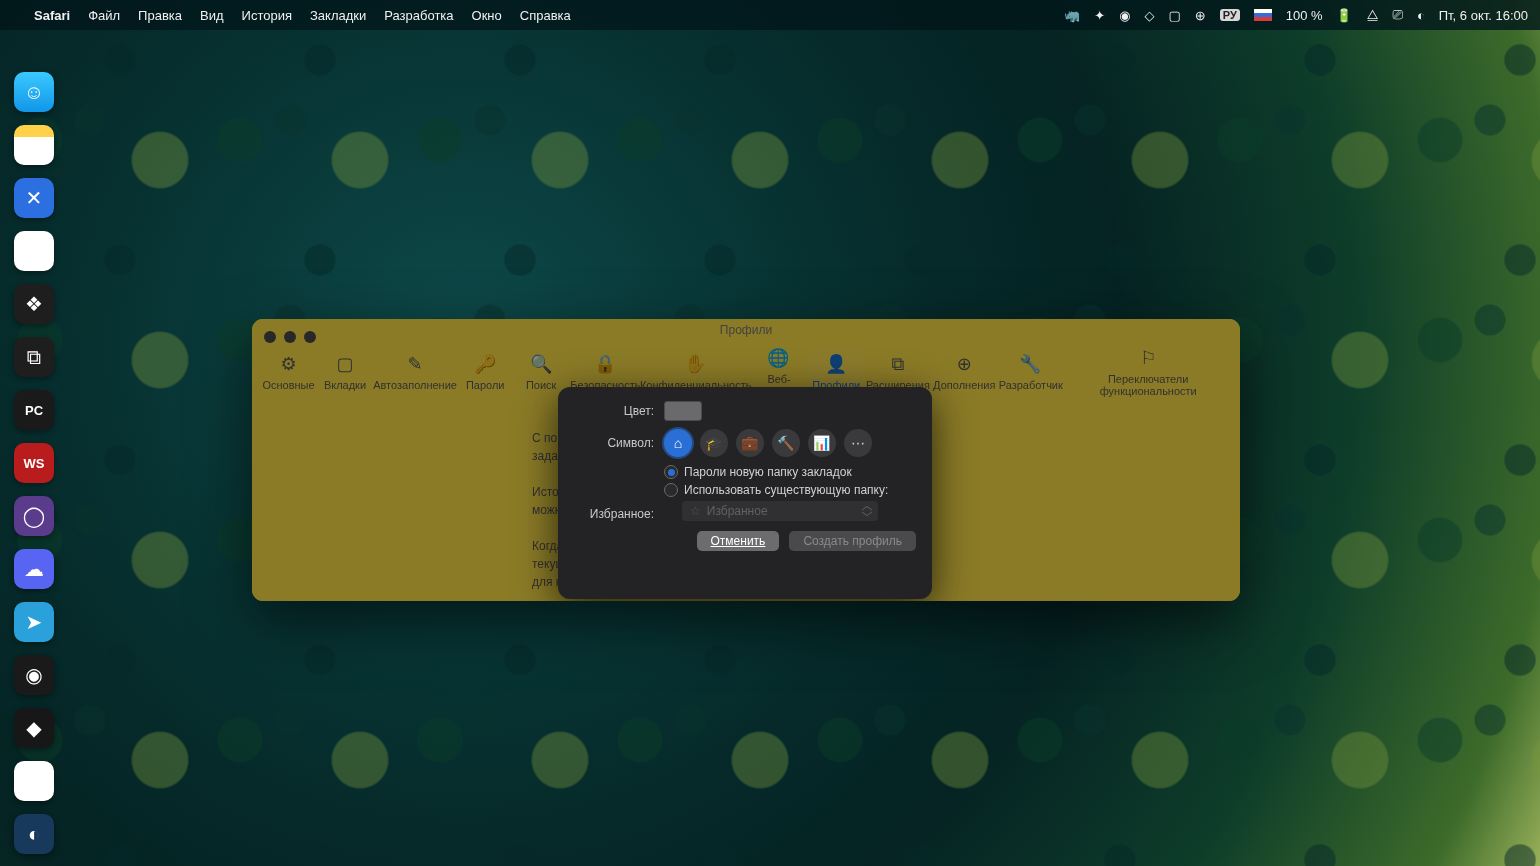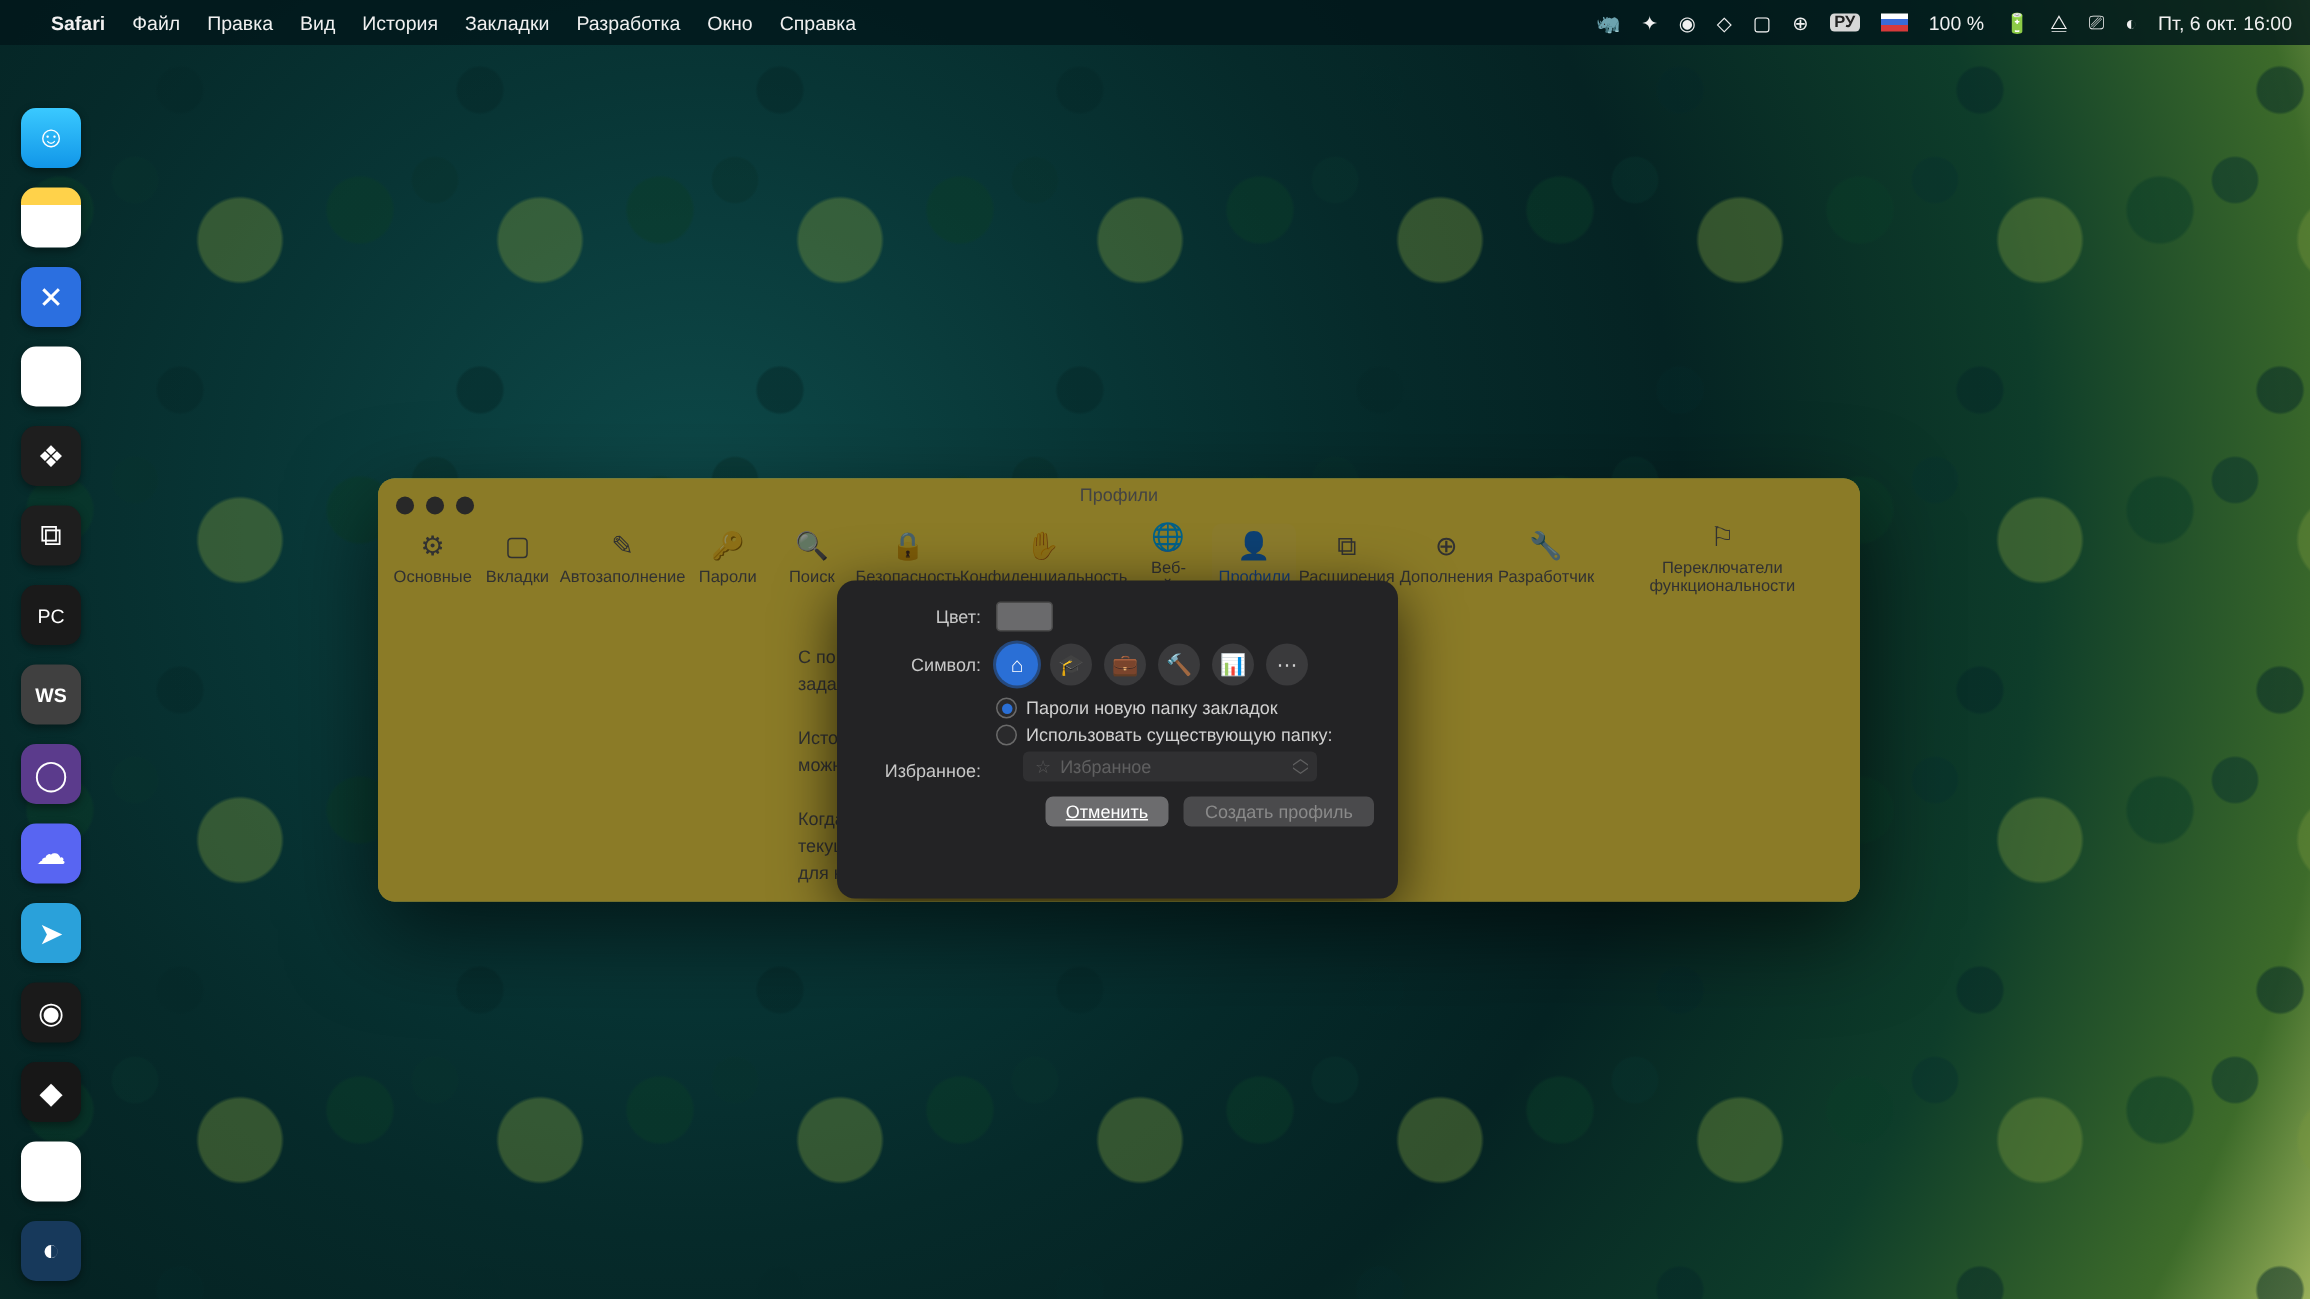--- a/index.html
+++ b/index.html
@@ -96,22 +96,22 @@
   </div>
 </div>
 
 <div class="dock" id="dock">
     <div class="dockicon" style="background: linear-gradient(rgb(58, 201, 255), rgb(17, 150, 232));">☺</div>
     <div class="dockicon" style="background: linear-gradient(rgb(255, 210, 74) 0px, rgb(255, 210, 74) 30%, rgb(255, 255, 255) 30%);"></div>
     <div class="dockicon" style="background: rgb(43, 111, 224);">✕</div>
     <div class="dockicon" style="background: rgb(255, 255, 255);">〰</div>
     <div class="dockicon" style="background: rgb(30, 30, 30);">❖</div>
     <div class="dockicon" style="background: rgb(30, 30, 30);">⧉</div>
-    <div class="dockicon" style="background: rgb(26, 26, 26); font-size: 13px; font-weight: 400;">PC</div>
-    <div class="dockicon" style="background: #404040; font-size: 13px; font-weight: 700;">WS</div>
+    <div class="dockicon" style="background: rgb(26, 26, 26); font-size: 13px; font-weight: 700;">PC</div>
+    <div class="dockicon" style="background: #b91c1c; font-size: 13px; font-weight: 700;">WS</div>
     <div class="dockicon" style="background: rgb(91, 59, 140);">◯</div>
     <div class="dockicon" style="background: rgb(88, 101, 242);">☁</div>
     <div class="dockicon" style="background: rgb(42, 161, 218);">➤</div>
     <div class="dockicon" style="background: rgb(26, 26, 26);">◉</div>
     <div class="dockicon" style="background: rgb(23, 23, 23);">◆</div>
     <div class="dockicon" style="background: rgb(255, 255, 255);">⋮</div>
     <div class="dockicon" style="background: rgb(23, 57, 91);">◐</div>
   </div>
 
 <div class="settings">

